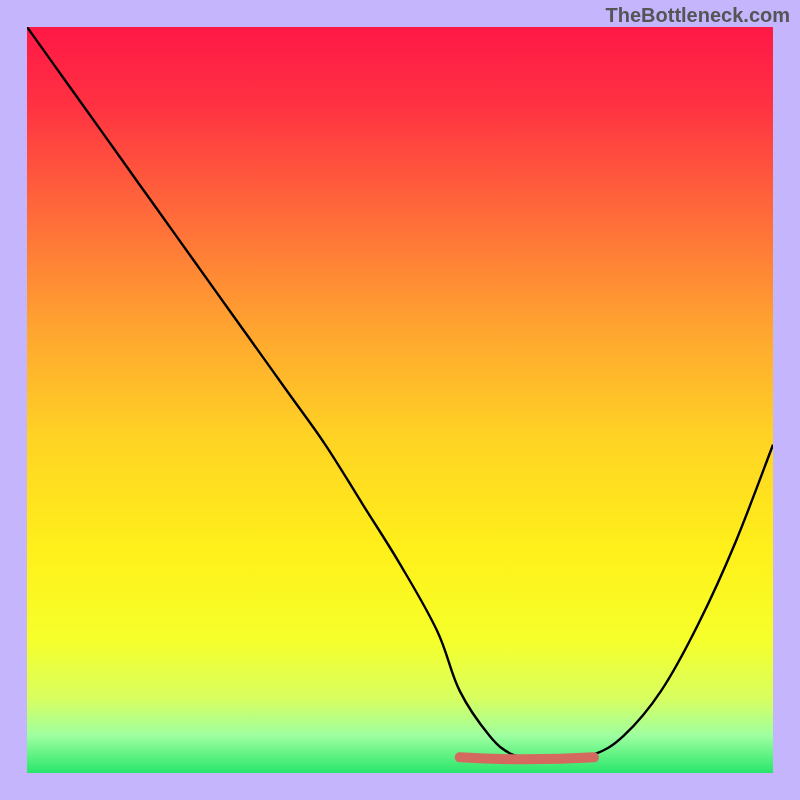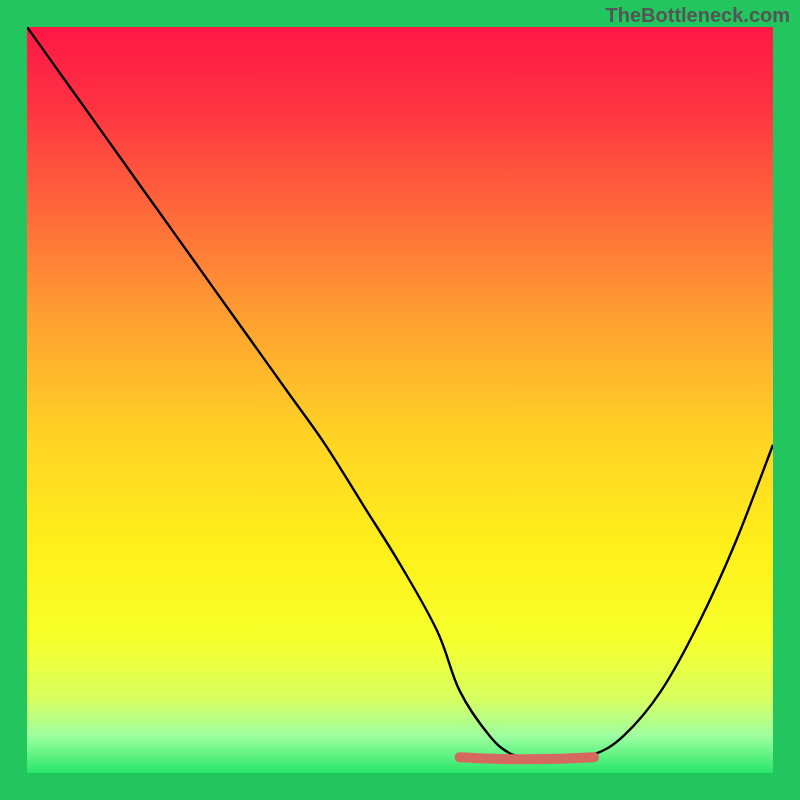--- a/index.html
+++ b/index.html
@@ -8,21 +8,21 @@
     width: 800px;
     height: 800px;
     background: #000;
     overflow: hidden;
     font-family: Arial, Helvetica, sans-serif;
   }
   .frame {
     position: relative;
     width: 800px;
     height: 800px;
-    background: #22c55e;
+    background: #c4b5fd;
   }
   .watermark {
     position: absolute;
     top: 4px;
     right: 10px;
     color: #555;
     font-size: 20px;
     font-weight: 600;
     z-index: 10;
     user-select: none;

